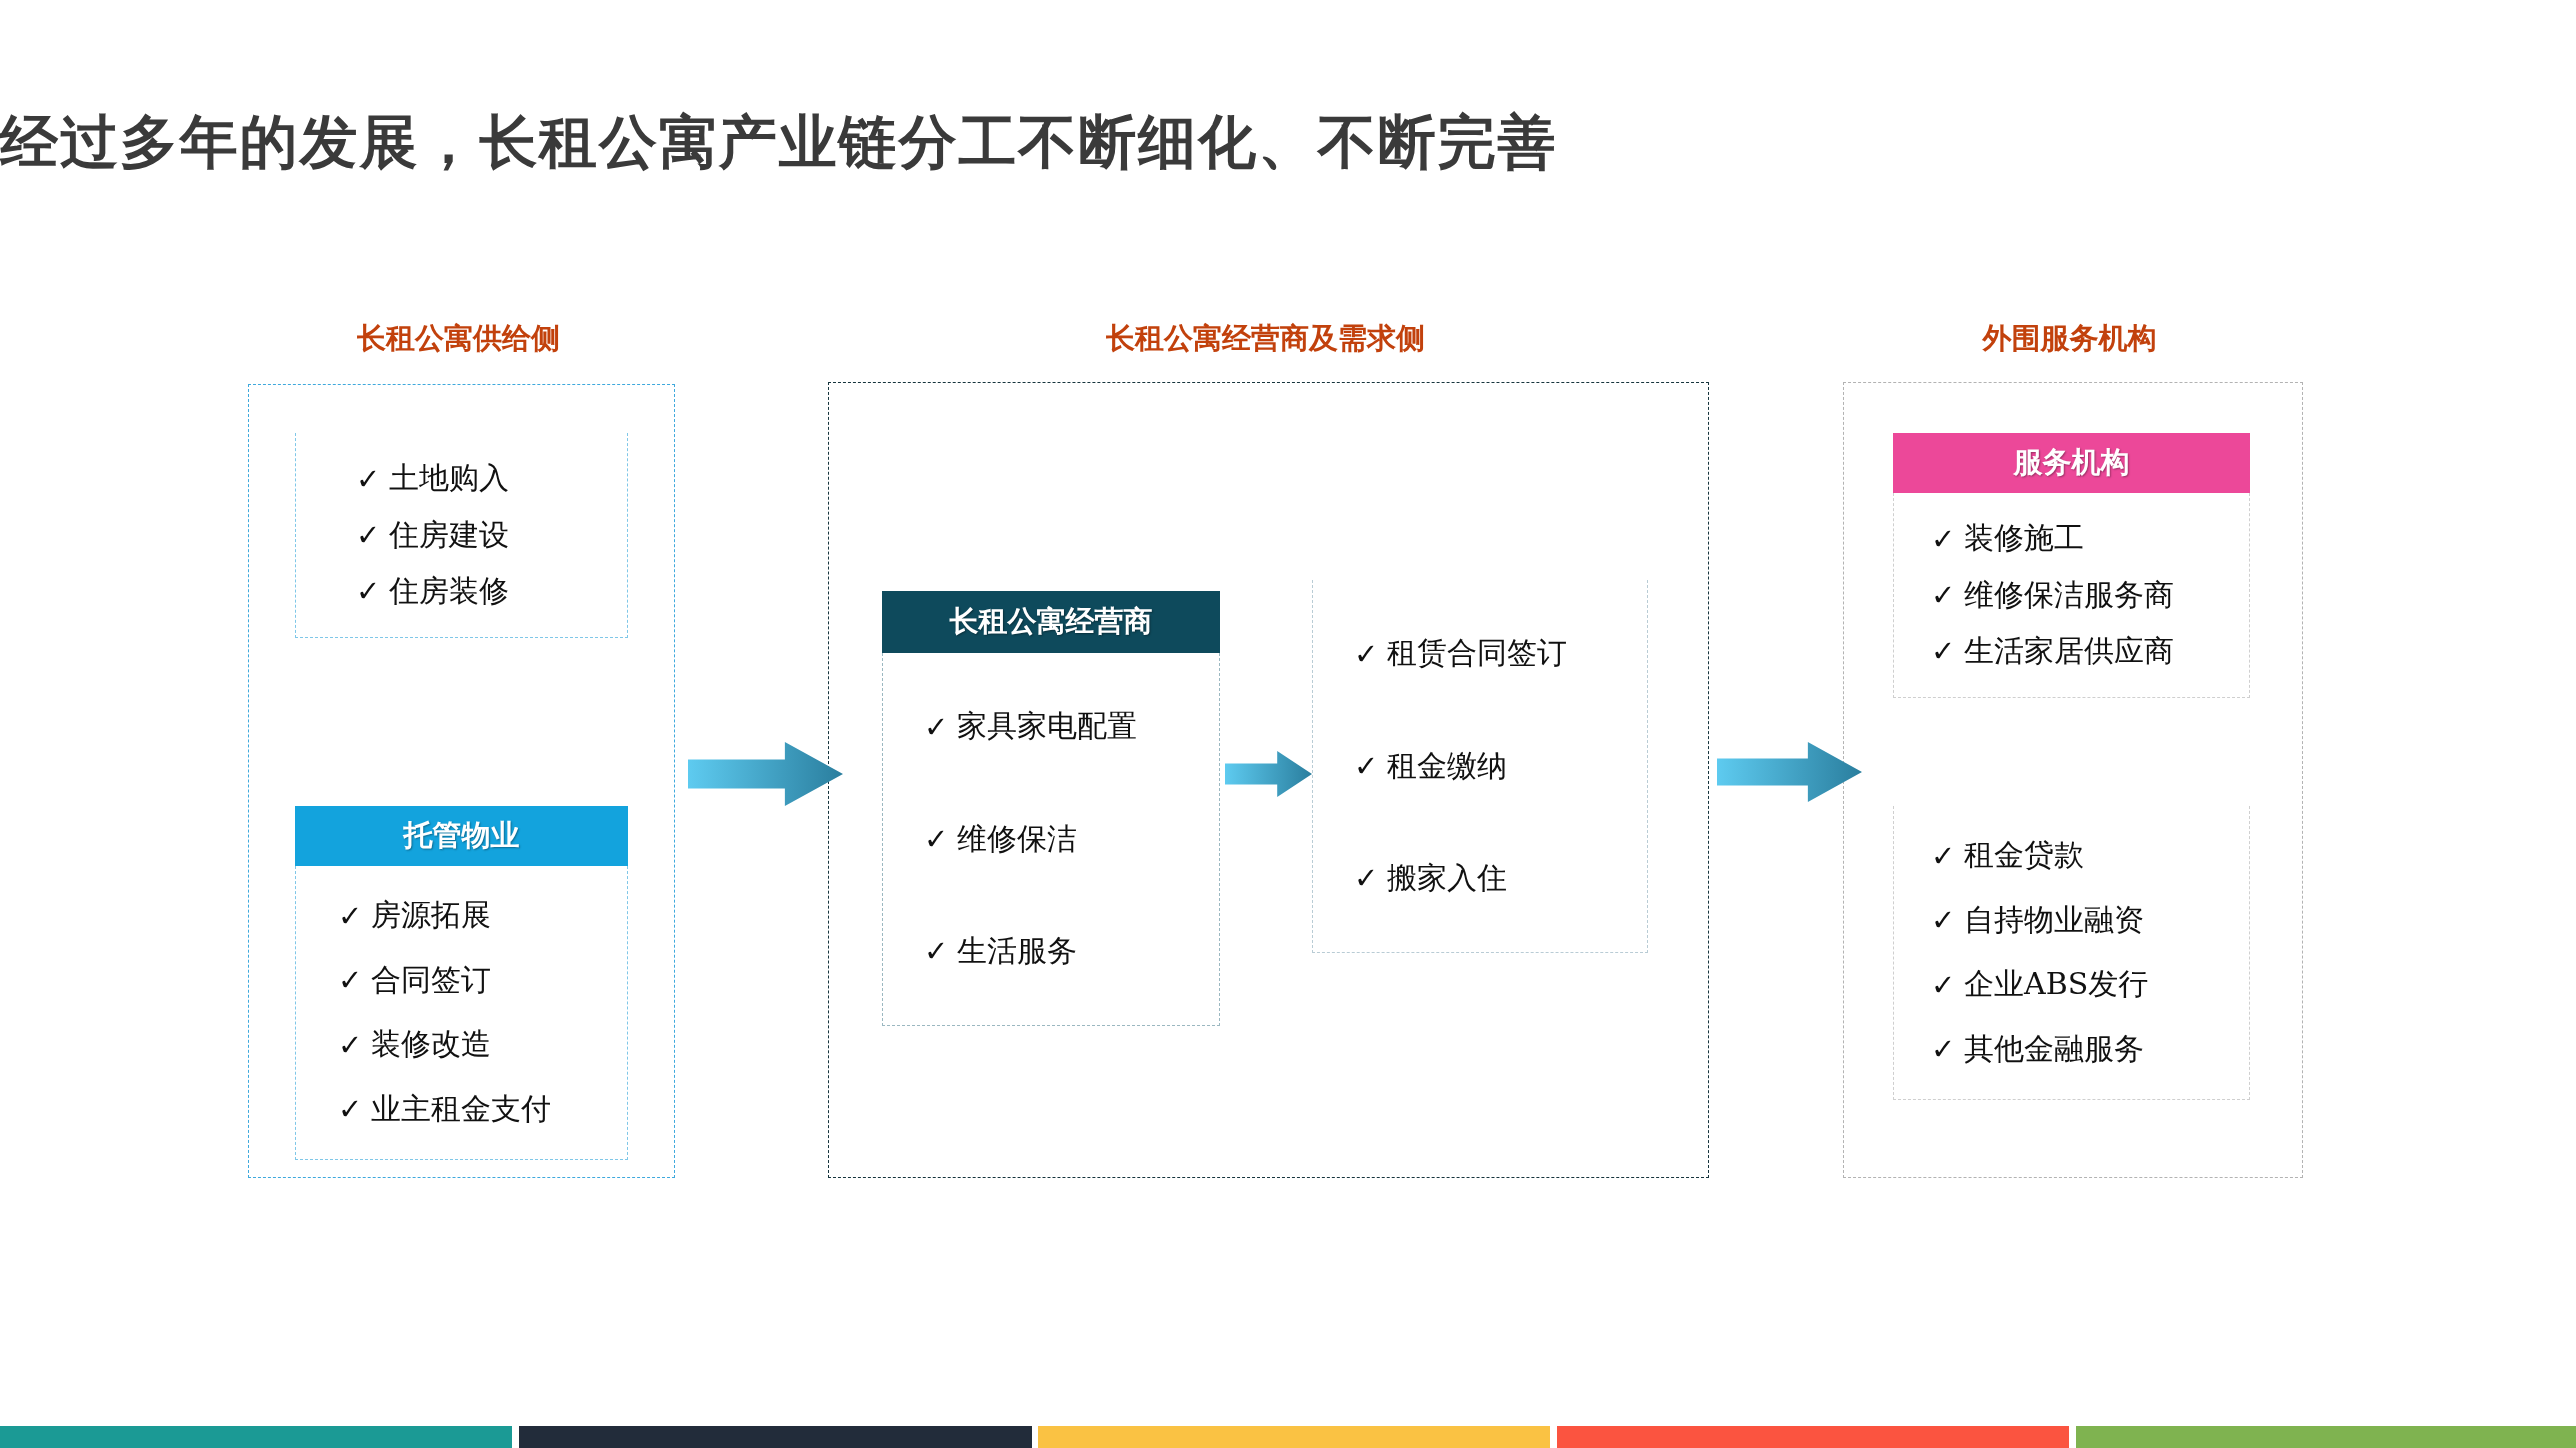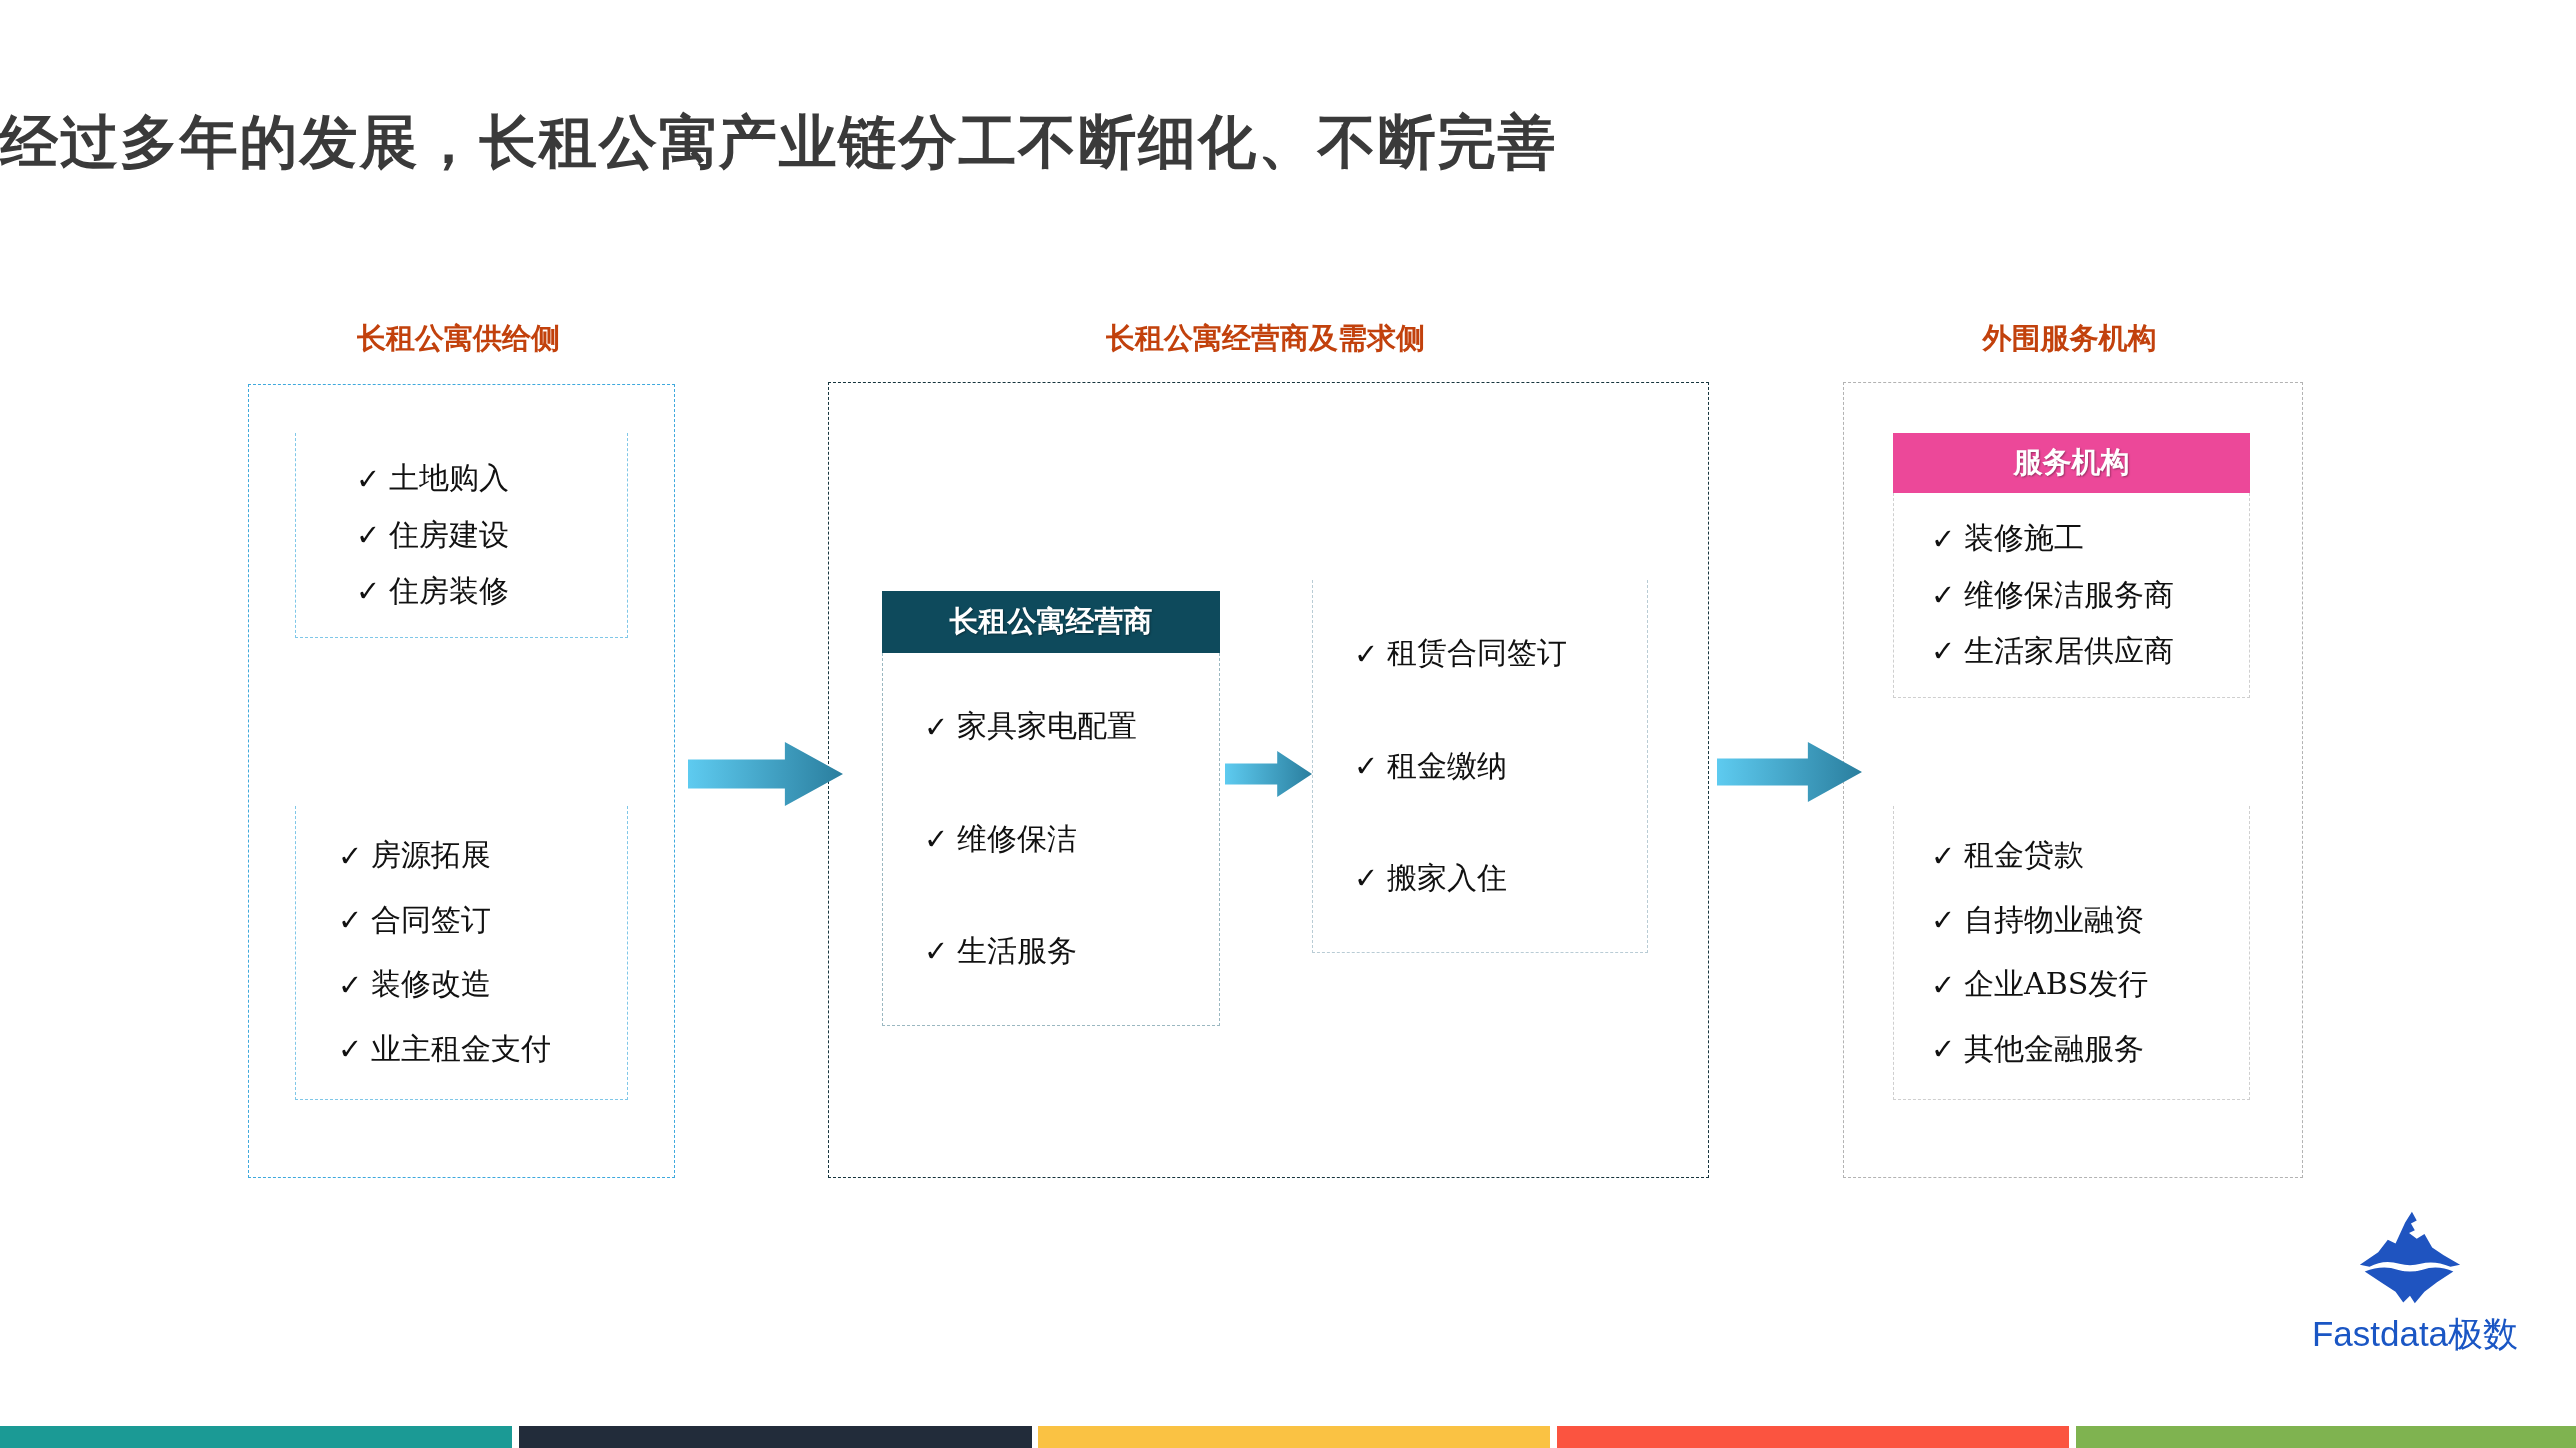--- a/index.html
+++ b/index.html
@@ -154,20 +154,21 @@
           </div>
         <div class="item">
             <span class="tick">✓</span>
             <span>住房装修</span>
           </div>
       </div>
     </div>
   </div>
 
   <div class="card" id="card-trust">
+    <div class="card-head" style="background: rgb(19, 163, 221);">托管物业</div>
     <div class="card-body">
       <div class="item-list">
         <div class="item">
             <span class="tick">✓</span>
             <span>房源拓展</span>
           </div>
         <div class="item">
             <span class="tick">✓</span>
             <span>合同签订</span>
           </div>
@@ -294,31 +295,20 @@
       <defs>
           <linearGradient id="ag3" x1="0" y1="0" x2="1" y2="0">
         <stop offset="0%" stop-color="#5ecbf0"></stop>
             <stop offset="100%" stop-color="#2a7e9e"></stop>
       </linearGradient>
         </defs>
       <polygon points="0,17 94,17 94,0 150,31 94,62 94,45 0,45" fill="url(#ag3)"></polygon>
     </svg>
   </div>
 
-  <div id="logo">
-    <div id="logo-mark">
-      <svg viewBox="0 0 110 105" preserveAspectRatio="xMidYMid meet">
-        <g fill="#1f54c0">
-          <path d="M3 60 L22 47 L32 34 L40 38 L50 16 L57 5 L62 14 L56 17 L60 24 L54 27 L62 33 L70 28 L78 42 L90 50 L107 60 L97 62 Q80 55 66 59 Q55 62 44 59 Q28 54 13 62 Z"></path>
-          <path d="M8 67 Q26 60 42 65 Q55 69 68 65 Q84 60 100 67 L83 78 L70 88 L60 100 L55 92 L48 99 L40 88 L26 79 Z"></path>
-        </g>
-      </svg>
-    </div>
-    <div id="logo-text" style="color: rgb(26, 86, 196);">Fastdata极数</div>
-  </div>
 
   <div class="bottombar">
     <div class="seg" style="left: 0px; width: 512px; background: rgb(27, 154, 149);"></div>
     <div class="seg" style="left: 519px; width: 513px; background: rgb(34, 44, 58);"></div>
     <div class="seg" style="left: 1038px; width: 512px; background: rgb(250, 194, 67);"></div>
     <div class="seg" style="left: 1557px; width: 512px; background: rgb(251, 84, 64);"></div>
     <div class="seg" style="left: 2076px; width: 500px; background: rgb(127, 179, 80);"></div>
   </div>
 
 </div>

